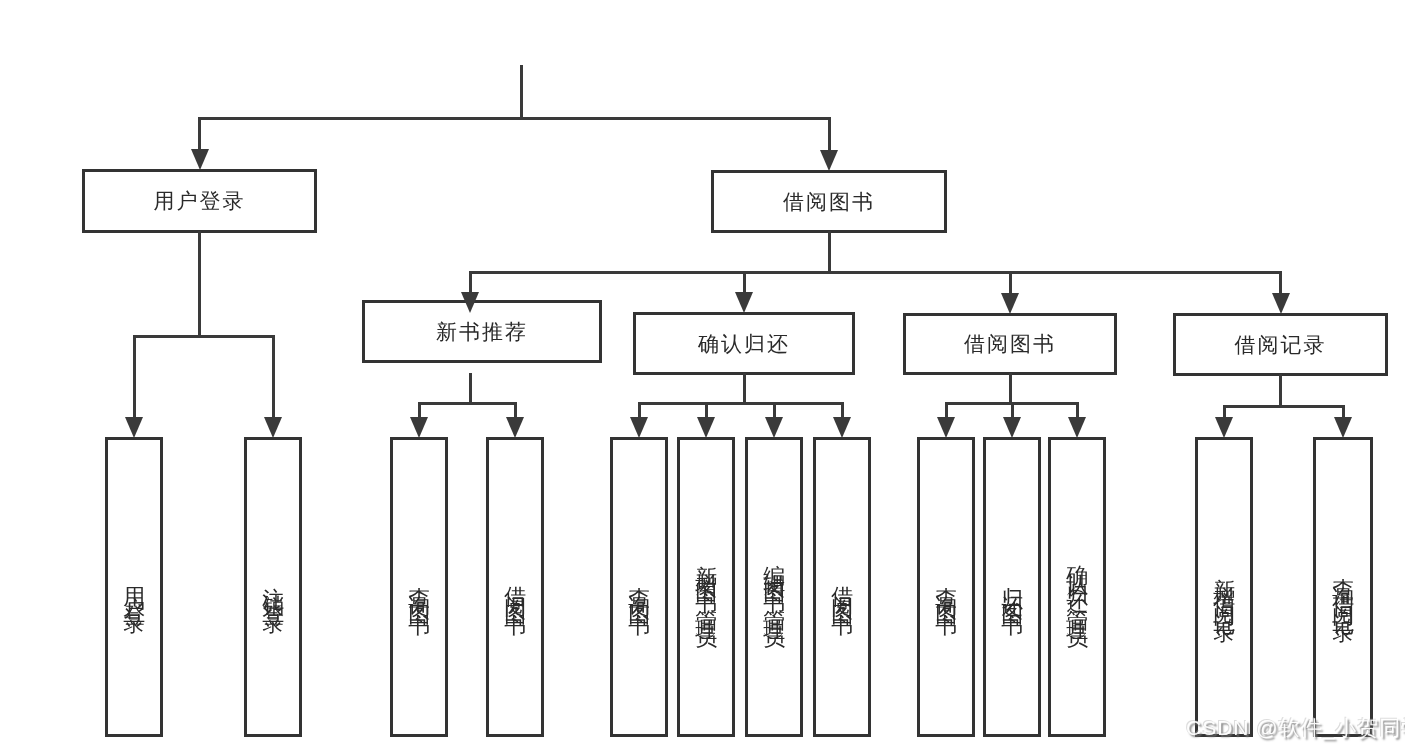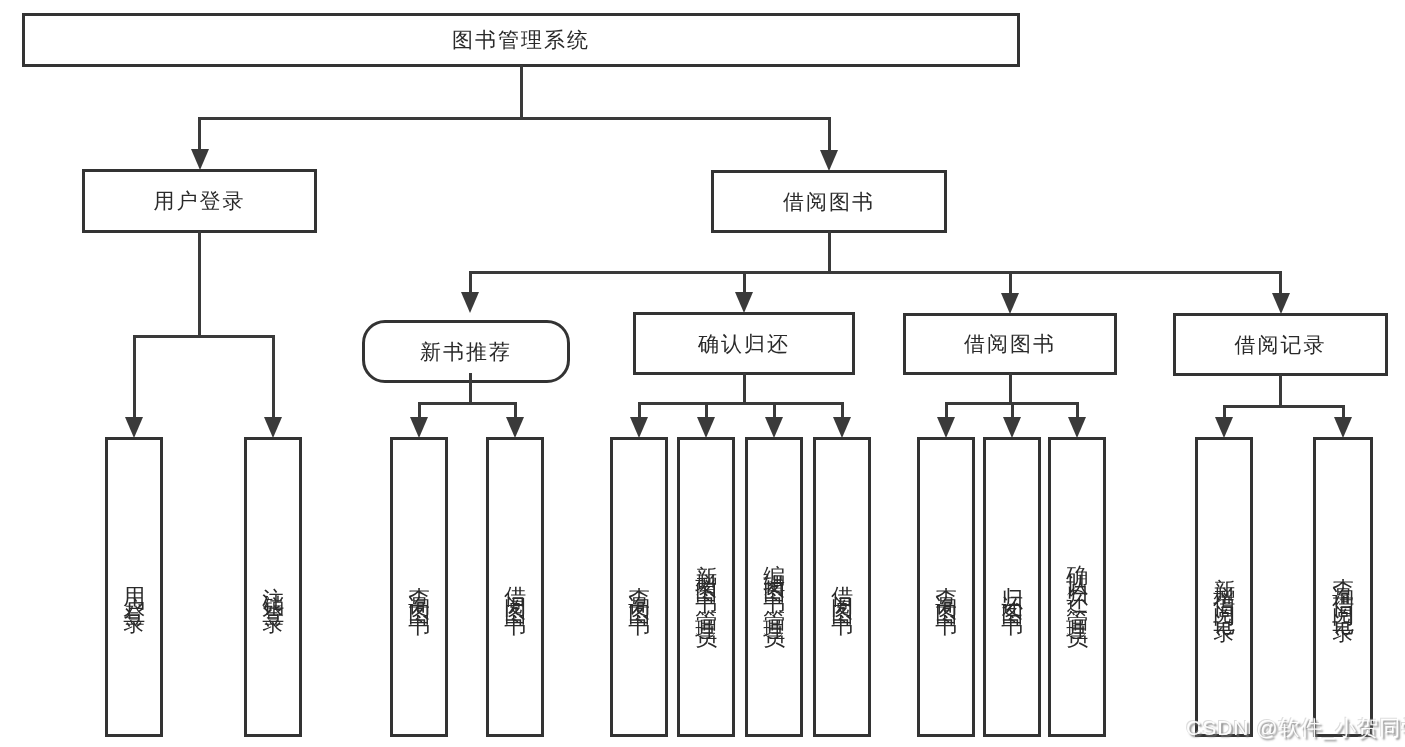--- a/index.html
+++ b/index.html
@@ -26,24 +26,23 @@
     position:absolute;left:1186px;top:714px;z-index:5;white-space:nowrap;
     font-size:21px;letter-spacing:1px;color:rgba(255,255,255,0.95);
     text-shadow:2px 2px 2px rgba(115,115,115,0.9), -1px -1px 0 rgba(170,170,170,0.4);
   }
 </style>
 </head>
 <body>
 
 <div class="canvas">
   <div class="watermark">CSDN @软件_小贺同学</div>
-<div class="node" style="left: 22px; top: 13px; width: 998px; height: 54px;">图书管理系统</div>
     <div class="node" style="left: 82px; top: 169px; width: 235px; height: 64px;">用户登录</div>
     <div class="node" style="left: 711px; top: 170px; width: 236px; height: 63px;">借阅图书</div>
-    <div class="node" style="left: 362px; top: 320px; width: 208px; height: 63px; border-radius: 23px;">新书推荐</div>
+    <div class="node" style="left: 362px; top: 300px; width: 240px; height: 63px;">新书推荐</div>
     <div class="node" style="left: 633px; top: 312px; width: 222px; height: 63px;">确认归还</div>
     <div class="node" style="left: 903px; top: 313px; width: 214px; height: 62px;">借阅图书</div>
     <div class="node" style="left: 1173px; top: 313px; width: 215px; height: 63px;">借阅记录</div>
     <div class="node vertical" style="left: 105px; top: 437px; width: 58px; height: 300px;">用户登录</div>
     <div class="node vertical" style="left: 244px; top: 437px; width: 58px; height: 300px;">注销登录</div>
     <div class="node vertical" style="left: 390px; top: 437px; width: 58px; height: 300px;">查询图书</div>
     <div class="node vertical" style="left: 486px; top: 437px; width: 58px; height: 300px;">借阅图书</div>
     <div class="node vertical" style="left: 610px; top: 437px; width: 58px; height: 300px;">查询图书</div>
     <div class="node vertical" style="left: 677px; top: 437px; width: 58px; height: 300px;">新增图书（管理员）</div>
     <div class="node vertical" style="left: 745px; top: 437px; width: 58px; height: 300px;">编辑图书（管理员）</div>

